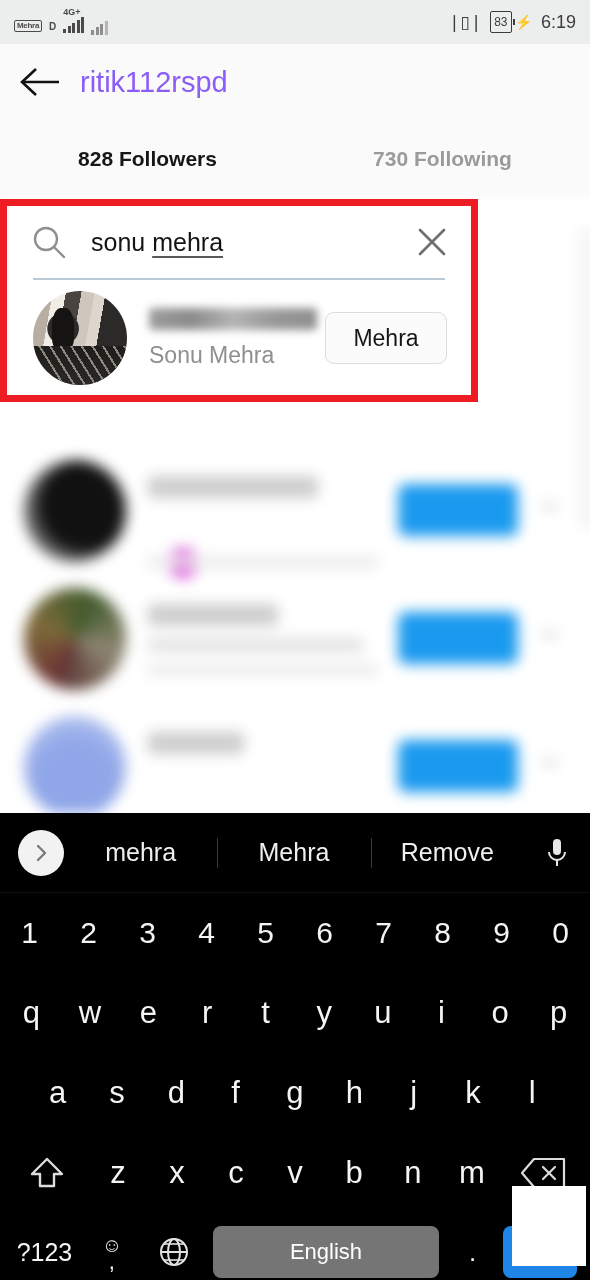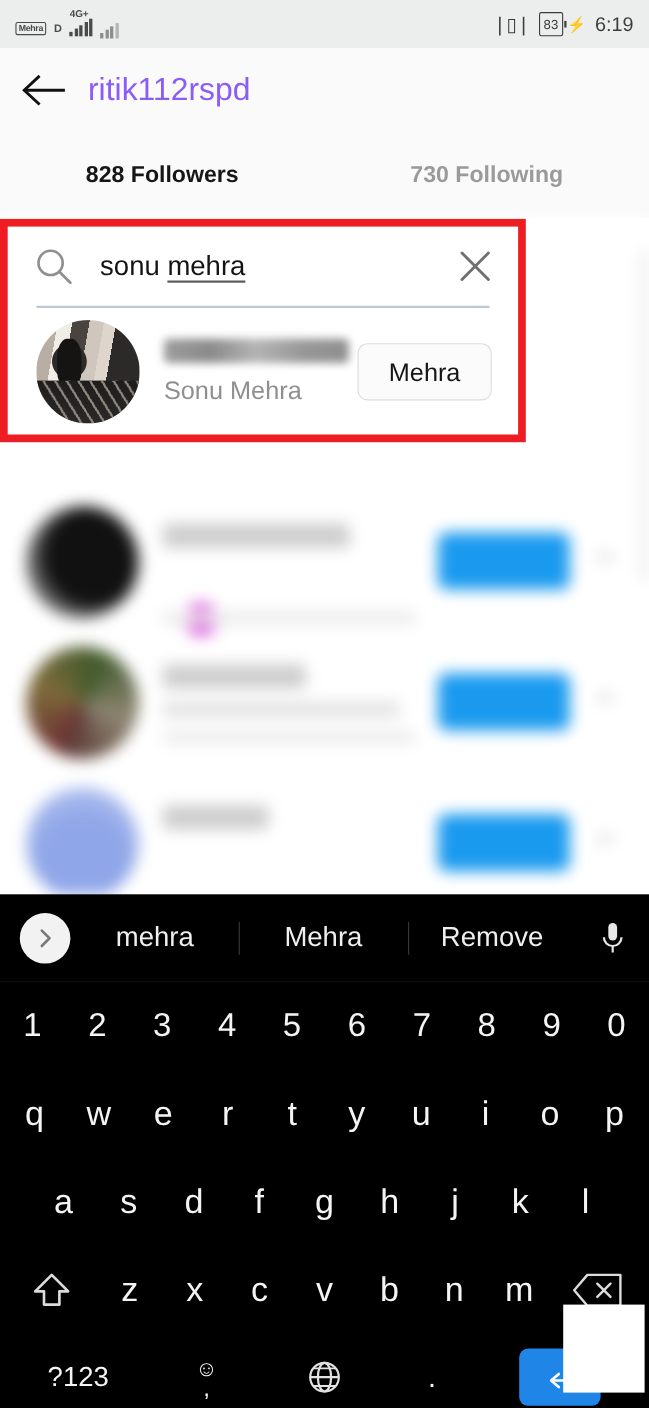--- a/index.html
+++ b/index.html
@@ -431,20 +431,21 @@
       </div>
       <div class="key globe">
         <svg width="34" height="34" viewBox="0 0 34 34">
           <circle cx="17" cy="17" r="13" fill="none" stroke="#e2e2e2" stroke-width="2"></circle>
           <ellipse cx="17" cy="17" rx="6" ry="13" fill="none" stroke="#e2e2e2" stroke-width="2"></ellipse>
           <line x1="4" y1="17" x2="30" y2="17" stroke="#e2e2e2" stroke-width="2"></line>
           <line x1="6.5" y1="9" x2="27.5" y2="9" stroke="#e2e2e2" stroke-width="1.6"></line>
           <line x1="6.5" y1="25" x2="27.5" y2="25" stroke="#e2e2e2" stroke-width="1.6"></line>
         </svg>
       </div>
+      <div class="key space">English</div>
       <div class="key period">.</div>
       <div class="key enter">
         <div class="enter-box">
           <svg width="30" height="26" viewBox="0 0 30 26">
             <polyline points="26,4 26,16 8,16" fill="none" stroke="#fff" stroke-width="2.4" stroke-linecap="round" stroke-linejoin="round"></polyline>
             <polyline points="14,10 7,16 14,22" fill="none" stroke="#fff" stroke-width="2.4" stroke-linecap="round" stroke-linejoin="round"></polyline>
           </svg>
         </div>
       </div>
     </div>

